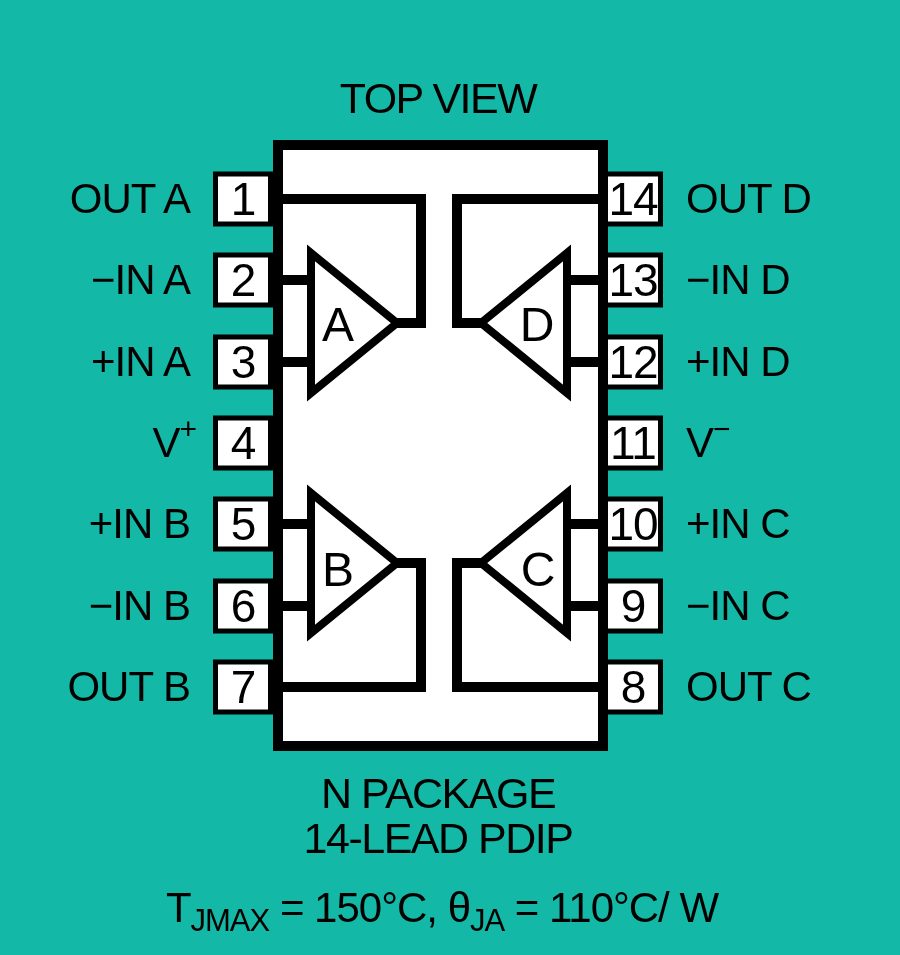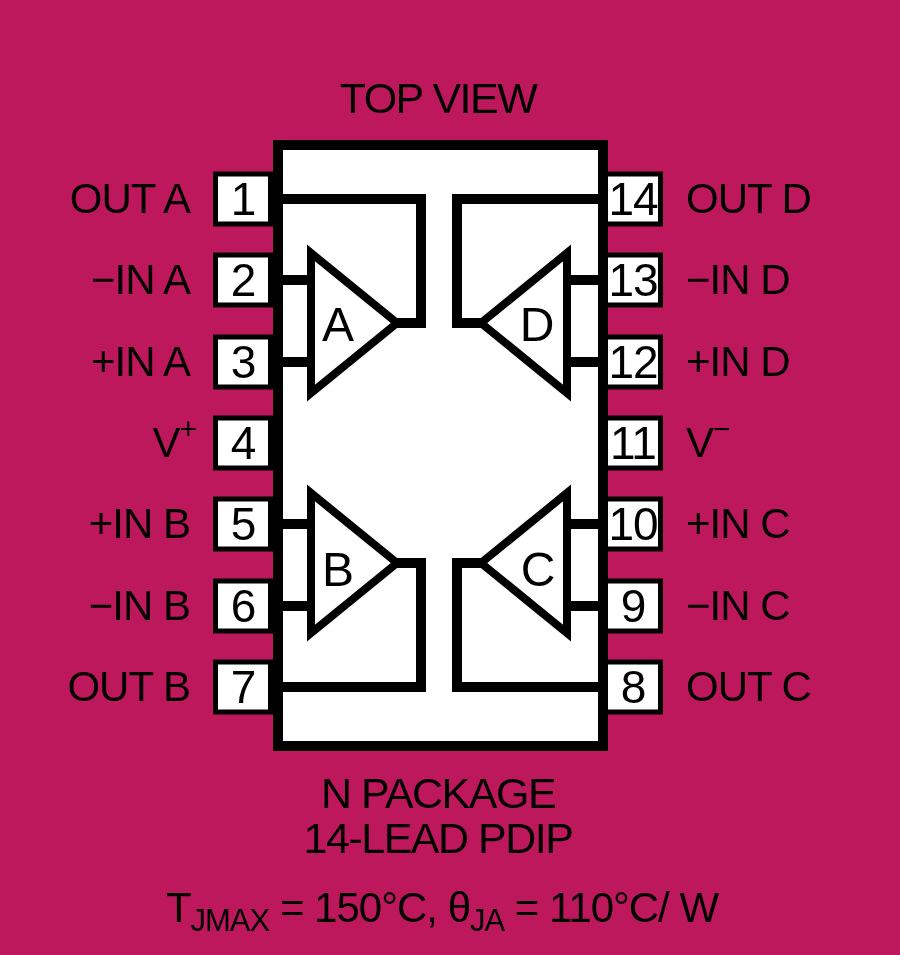--- a/index.html
+++ b/index.html
@@ -4,21 +4,21 @@
 <style>
   html, body {
     margin: 0;
     padding: 0;
     background: #ffffff;
   }
   .stage {
     position: relative;
     width: 900px;
     height: 955px;
-    background: #be185d;
+    background: #14b8a6;
     overflow: hidden;
   }
   svg {
     display: block;
     font-family: "Liberation Sans", sans-serif;
   }
   .body-outline {
     fill: #ffffff;
     stroke: #000000;
     stroke-width: 10;

